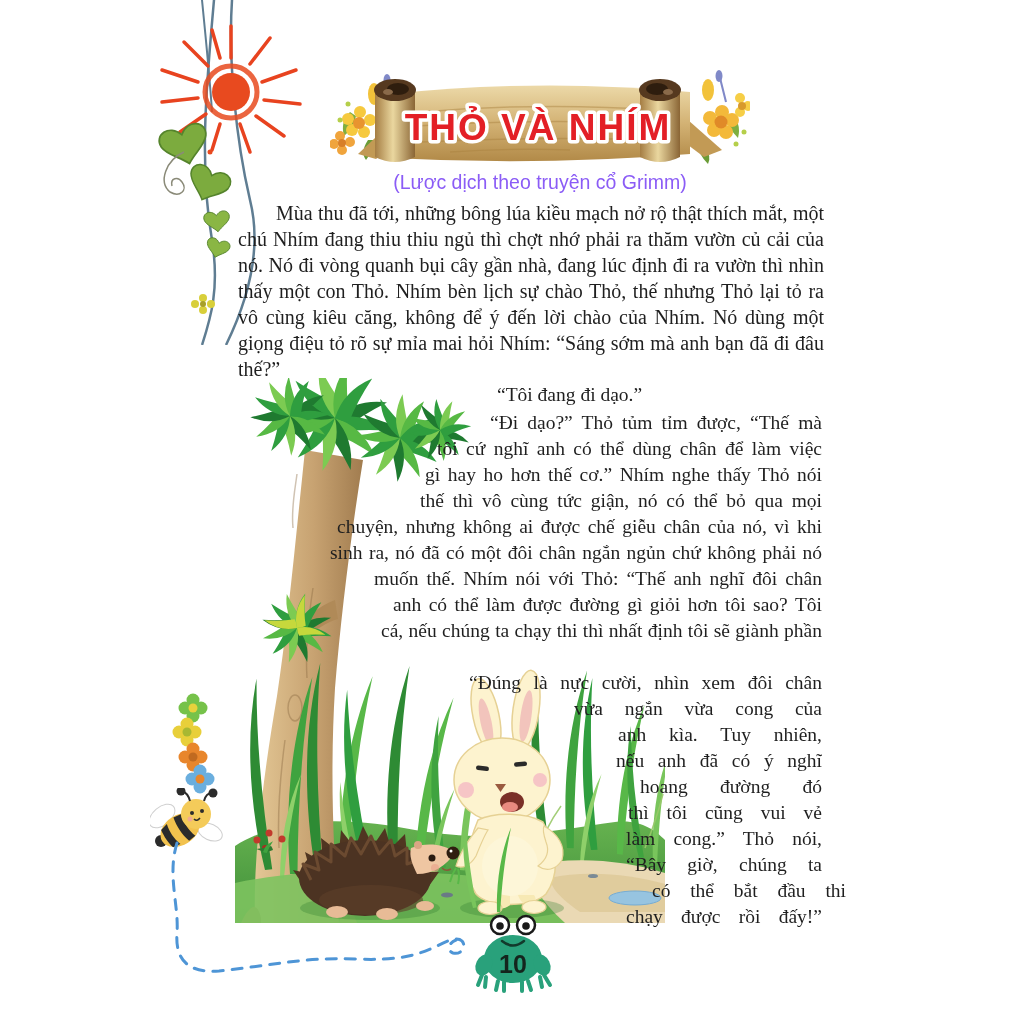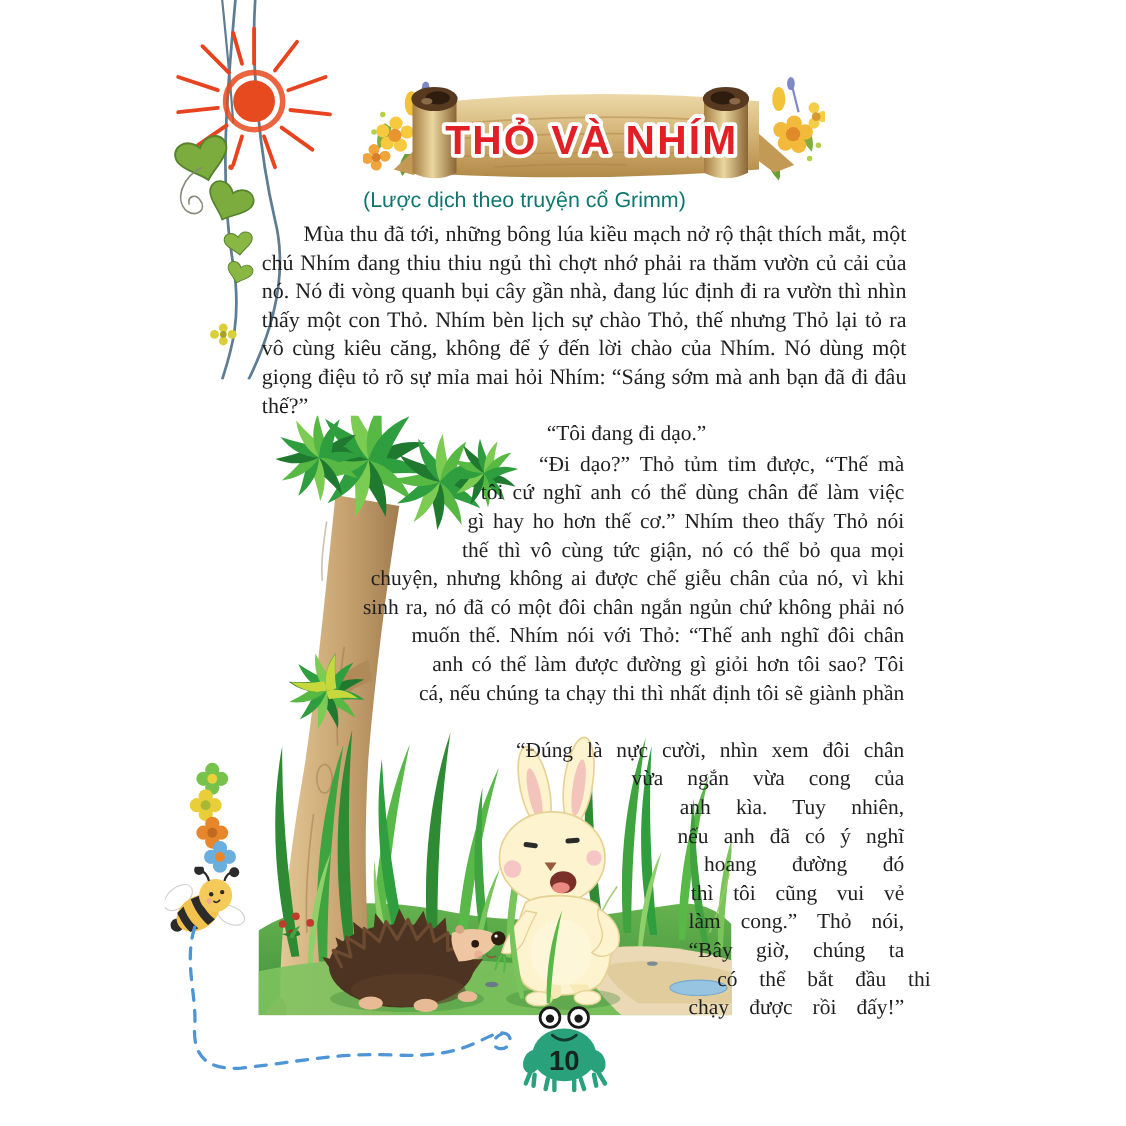--- a/index.html
+++ b/index.html
@@ -7,22 +7,22 @@
         font-family:"Liberation Serif","DejaVu Serif",serif;}
   .abs{position:absolute;}
   
   .para{position:absolute;font:20px/26px "Liberation Serif","DejaVu Serif",serif;
         color:#1f1f1f;text-align:justify;}
   #para1{left:238px;top:200px;width:586px;text-indent:38px;}
   .line{position:absolute;font:19.5px/26px "Liberation Serif","DejaVu Serif",serif;
         color:#1f1f1f;text-align:justify;text-align-last:justify;height:27px;overflow:hidden;}
   .line.noj{text-align:left;text-align-last:auto;overflow:visible;}
   
-  #subtitle{left:330px;top:170px;width:420px;
-            font:19.5px/24px "Liberation Sans","DejaVu Sans",sans-serif;color:#0f766e;}
+  #subtitle{left:330px;top:170px;width:420px;text-align:center;
+            font:19.5px/24px "Liberation Sans","DejaVu Sans",sans-serif;color:#8b5cf6;}
   .banner-title{font-family:"Liberation Sans","DejaVu Sans",sans-serif;font-weight:bold;
                 letter-spacing:2px;}
   svg{display:block;}
   .z1{z-index:1;} .z2{z-index:2;}
 </style>
 </head>
 <body>
 
 <div class="page">
 
@@ -159,21 +159,21 @@
   </svg>
 
   <div class="abs z2" id="subtitle">(Lược dịch theo truyện cổ Grimm)</div>
 
   <div class="para z2" id="para1">Mùa thu đã tới, những bông lúa kiều mạch nở rộ thật thích mắt, một chú Nhím đang thiu thiu ngủ thì chợt nhớ phải ra thăm vườn củ cải của nó. Nó đi vòng quanh bụi cây gần nhà, đang lúc định đi ra vườn thì nhìn thấy một con Thỏ. Nhím bèn lịch sự chào Thỏ, thế nhưng Thỏ lại tỏ ra vô cùng kiêu căng, không để ý đến lời chào của Nhím. Nó dùng một giọng điệu tỏ rõ sự mỉa mai hỏi Nhím: “Sáng sớm mà anh bạn đã đi đâu thế?”</div>
 
   <div class="line noj z2" style="left:497px;top:382px">“Tôi đang đi dạo.”</div>
 
   <div class="line z2" style="left:490px;top:410px;width:332px">“Đi dạo?” Thỏ tủm tỉm được, “Thế mà</div>
   <div class="line z2" style="left:437px;top:436px;width:385px">tôi cứ nghĩ anh có thể dùng chân để làm việc</div>
-  <div class="line z2" style="left:425px;top:462px;width:397px">gì hay ho hơn thế cơ.” Nhím theo thấy Thỏ nói</div>
+  <div class="line z2" style="left:425px;top:462px;width:397px">gì hay ho hơn thế cơ.” Nhím nghe thấy Thỏ nói</div>
   <div class="line z2" style="left:420px;top:488px;width:402px">thế thì vô cùng tức giận, nó có thể bỏ qua mọi</div>
   <div class="line z2" style="left:337px;top:514px;width:485px">chuyện, nhưng không ai được chế giễu chân của nó, vì khi</div>
   <div class="line z2" style="left:330px;top:540px;width:492px">sinh ra, nó đã có một đôi chân ngắn ngủn chứ không phải nó</div>
   <div class="line z2" style="left:374px;top:566px;width:448px">muốn thế. Nhím nói với Thỏ: “Thế anh nghĩ đôi chân của</div>
   <div class="line z2" style="left:393px;top:592px;width:429px">anh có thể làm được đường gì giỏi hơn tôi sao? Tôi dám</div>
   <div class="line z2" style="left:381px;top:618px;width:441px">cá, nếu chúng ta chạy thi thì nhất định tôi sẽ giành phần</div>
 
   <div class="line z2" style="left:469px;top:670px;width:353px">“Đúng là nực cười, nhìn xem đôi chân</div>
   <div class="line z2" style="left:574px;top:696px;width:248px">vừa ngắn vừa cong của</div>
   <div class="line z2" style="left:618px;top:722px;width:204px">anh kìa. Tuy nhiên,</div>

